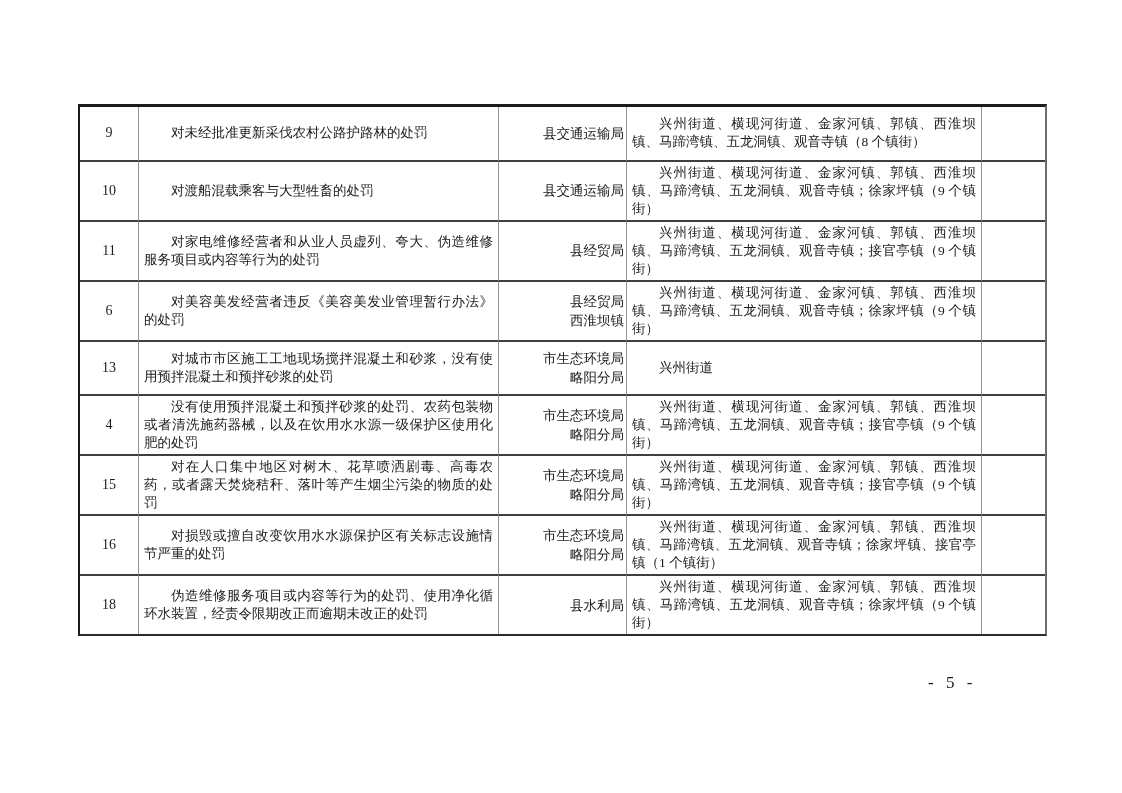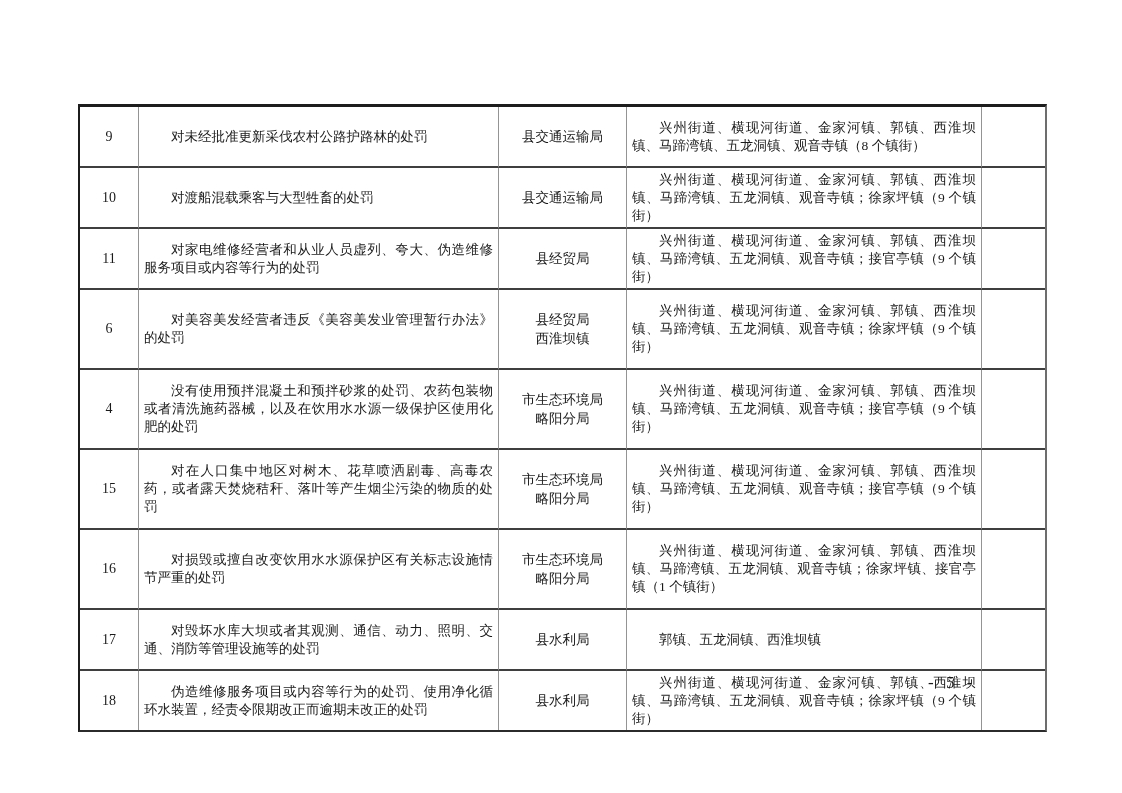--- a/index.html
+++ b/index.html
@@ -47,24 +47,24 @@
     font-size: 14px;
     padding: 2px 2px;
   }
   .c-item, .c-towns {
     font-size: 13.5px;
     line-height: 18px;
     text-align: justify;
     text-indent: 2em;
   }
   .c-dept {
-    text-align: center;
+    text-align: right;
     font-size: 13.5px;
     line-height: 19px;
-    padding: 20px 2px;
+    padding: 2px 2px;
   }
   .page-number {
     position: absolute;
     left: 928px;
     top: 673px;
     font-size: 17px;
     letter-spacing: 4px;
     color: #1a1a1a;
     white-space: pre;
   }
@@ -114,20 +114,30 @@
     <td class="c-no">6</td>
     <td class="c-item">对美容美发经营者违反《美容美发业管理暂行办法》的处罚</td>
     <td class="c-dept">
             <div>县经贸局</div>
             <div>西淮坝镇</div>
           </td>
     <td class="c-towns">兴州街道、横现河街道、金家河镇、郭镇、西淮坝镇、马蹄湾镇、五龙洞镇、观音寺镇；徐家坪镇（9 个镇街）</td>
     <td class="c-remark"></td>
   </tr>
         <tr>
+    <td class="c-no">13</td>
+    <td class="c-item">对城市市区施工工地现场搅拌混凝土和砂浆，没有使用预拌混凝土和预拌砂浆的处罚</td>
+    <td class="c-dept">
+            <div>市生态环境局</div>
+            <div>略阳分局</div>
+          </td>
+    <td class="c-towns">兴州街道</td>
+    <td class="c-remark"></td>
+  </tr>
+        <tr>
     <td class="c-no">4</td>
     <td class="c-item">没有使用预拌混凝土和预拌砂浆的处罚、农药包装物或者清洗施药器械，以及在饮用水水源一级保护区使用化肥的处罚</td>
     <td class="c-dept">
             <div>市生态环境局</div>
             <div>略阳分局</div>
           </td>
     <td class="c-towns">兴州街道、横现河街道、金家河镇、郭镇、西淮坝镇、马蹄湾镇、五龙洞镇、观音寺镇；接官亭镇（9 个镇街）</td>
     <td class="c-remark"></td>
   </tr>
         <tr>
@@ -144,29 +154,20 @@
     <td class="c-no">16</td>
     <td class="c-item">对损毁或擅自改变饮用水水源保护区有关标志设施情节严重的处罚</td>
     <td class="c-dept">
             <div>市生态环境局</div>
             <div>略阳分局</div>
           </td>
     <td class="c-towns">兴州街道、横现河街道、金家河镇、郭镇、西淮坝镇、马蹄湾镇、五龙洞镇、观音寺镇；徐家坪镇、接官亭镇（1 个镇街）</td>
     <td class="c-remark"></td>
   </tr>
         <tr>
-    <td class="c-no">17</td>
-    <td class="c-item">对毁坏水库大坝或者其观测、通信、动力、照明、交通、消防等管理设施等的处罚</td>
-    <td class="c-dept">
-            <div>县水利局</div>
-          </td>
-    <td class="c-towns">郭镇、五龙洞镇、西淮坝镇</td>
-    <td class="c-remark"></td>
-  </tr>
-        <tr>
     <td class="c-no">18</td>
     <td class="c-item">伪造维修服务项目或内容等行为的处罚、使用净化循环水装置，经责令限期改正而逾期未改正的处罚</td>
     <td class="c-dept">
             <div>县水利局</div>
           </td>
     <td class="c-towns">兴州街道、横现河街道、金家河镇、郭镇、西淮坝镇、马蹄湾镇、五龙洞镇、观音寺镇；徐家坪镇（9 个镇街）</td>
     <td class="c-remark"></td>
   </tr>
       </tbody>
   </table>

